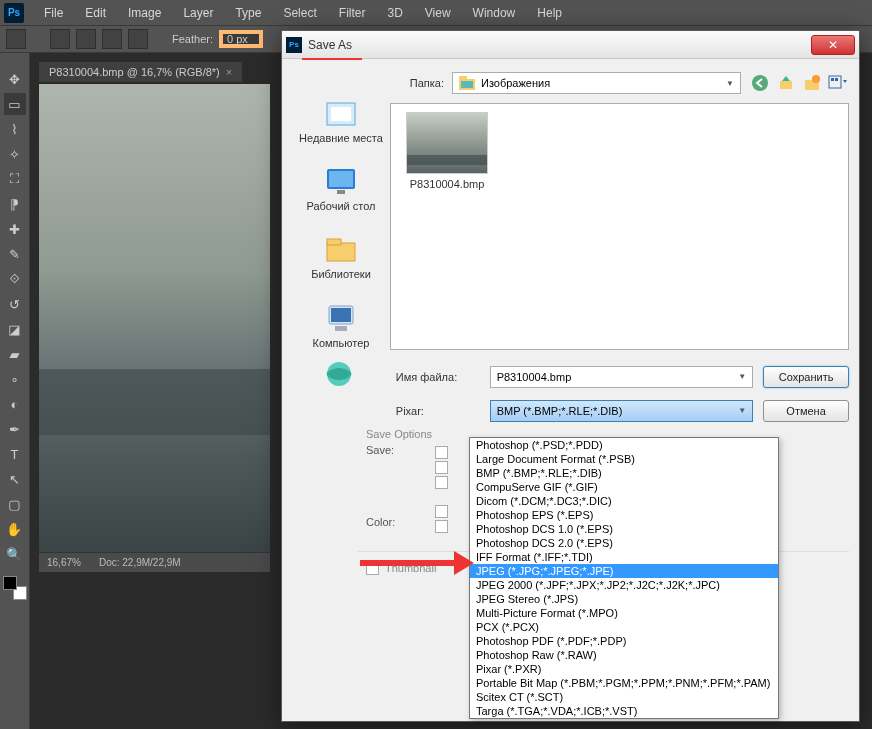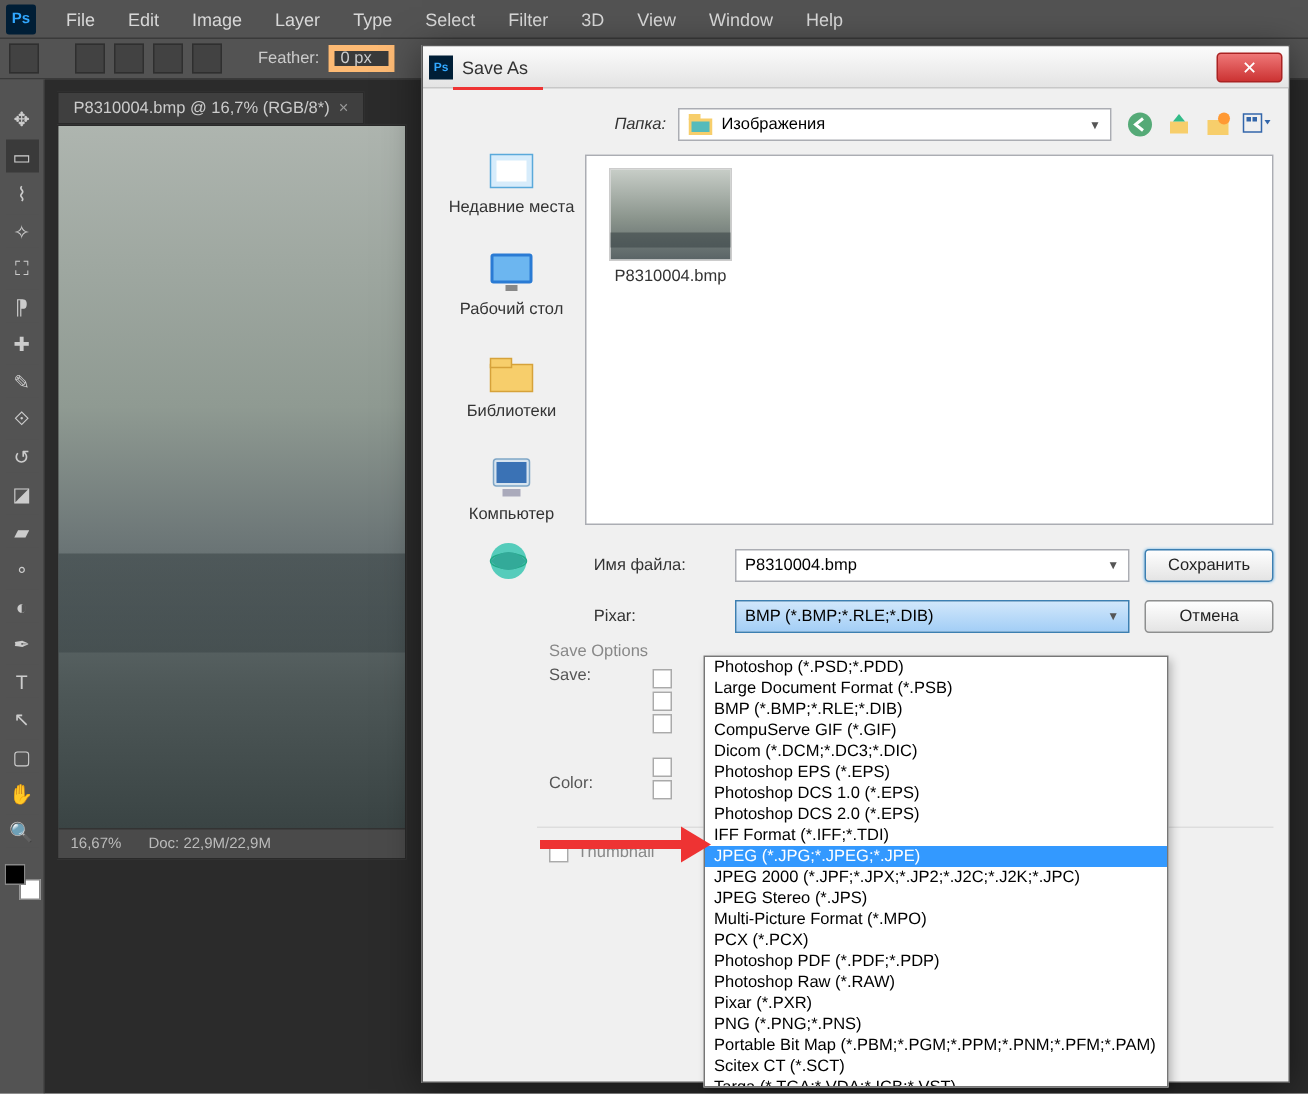--- a/index.html
+++ b/index.html
@@ -30,21 +30,21 @@
 .titlebar .ps-small { width: 16px; height: 16px; background: #001e36; color: #31a8ff; font-size: 8px; font-weight: bold; display: flex; align-items: center; justify-content: center; margin-right: 6px; }
 .titlebar-text { font-size: 12px; color: #333; flex: 1; }
 .close-btn { width: 44px; height: 20px; background: linear-gradient(#e77,#c33); border: 1px solid #a22; border-radius: 3px; color: #fff; display: flex; align-items: center; justify-content: center; font-size: 12px; }
 .title-underline { position: absolute; top: 27px; left: 20px; width: 60px; height: 2px; background: #e33; }
 .filepanel { display: flex; padding: 10px 10px 0 10px; }
 .places { width: 98px; display: flex; flex-direction: column; align-items: center; gap: 20px; padding-top: 28px; }
 .place { display: flex; flex-direction: column; align-items: center; gap: 3px; width: 92px; }
 .place-ico { width: 36px; height: 32px; display: flex; align-items: center; justify-content: center; }
 .place-label { font-size: 11px; color: #333; text-align: center; line-height: 1.2; }
 .folder-row { display: flex; align-items: center; gap: 8px; height: 28px; }
-.folder-label { width: 54px; text-align: right; font-size: 11px; color: #333; font-style: italic; }
+.folder-label { width: 54px; text-align: right; font-size: 11px; color: #333; }
 .folder-select { flex: 1; height: 22px; background: #fff; border: 1px solid #abadb3; display: flex; align-items: center; padding: 0 6px; font-size: 11px; gap: 6px; }
 .nav-icons { display: flex; gap: 4px; }
 .nav-ico { width: 22px; height: 22px; display: flex; align-items: center; justify-content: center; }
 .filelist { flex: 1; background: #fff; border: 1px solid #abadb3; margin-top: 6px; height: 308px; padding: 8px; display: flex; align-items: flex-start; }
 .file-item { display: flex; flex-direction: column; align-items: center; width: 96px; gap: 4px; }
 .thumb { width: 82px; height: 62px; background: linear-gradient(to bottom, #c7cdc7 0%, #8a948c 55%, #5a6466 100%); border: 1px solid #ccc; position: relative; }
 .thumb-bld { position: absolute; bottom: 8px; left: 0; right: 0; height: 16%; background: rgba(60,70,72,.6); }
 .file-label { font-size: 11px; color: #333; }
 .form-area { padding: 4px 10px 10px 10px; }
 .form-row { display: flex; align-items: center; gap: 10px; margin-top: 6px; }
@@ -316,21 +316,20 @@
     <div class="dd-item">Photoshop DCS 2.0 (*.EPS)</div>
     <div class="dd-item">IFF Format (*.IFF;*.TDI)</div>
     <div class="dd-item selected">JPEG (*.JPG;*.JPEG;*.JPE)</div>
     <div class="dd-item">JPEG 2000 (*.JPF;*.JPX;*.JP2;*.J2C;*.J2K;*.JPC)</div>
     <div class="dd-item">JPEG Stereo (*.JPS)</div>
     <div class="dd-item">Multi-Picture Format (*.MPO)</div>
     <div class="dd-item">PCX (*.PCX)</div>
     <div class="dd-item">Photoshop PDF (*.PDF;*.PDP)</div>
     <div class="dd-item">Photoshop Raw (*.RAW)</div>
     <div class="dd-item">Pixar (*.PXR)</div>
-    <div class="dd-item">PNG (*.PNG;*.PNS)</div>
     <div class="dd-item">Portable Bit Map (*.PBM;*.PGM;*.PPM;*.PNM;*.PFM;*.PAM)</div>
     <div class="dd-item">Scitex CT (*.SCT)</div>
     <div class="dd-item">Targa (*.TGA;*.VDA;*.ICB;*.VST)</div>
   </div>
 
 <div class="arrow">
   <div class="arrow-line"></div>
   <div class="arrow-head"></div>
 </div>
 

